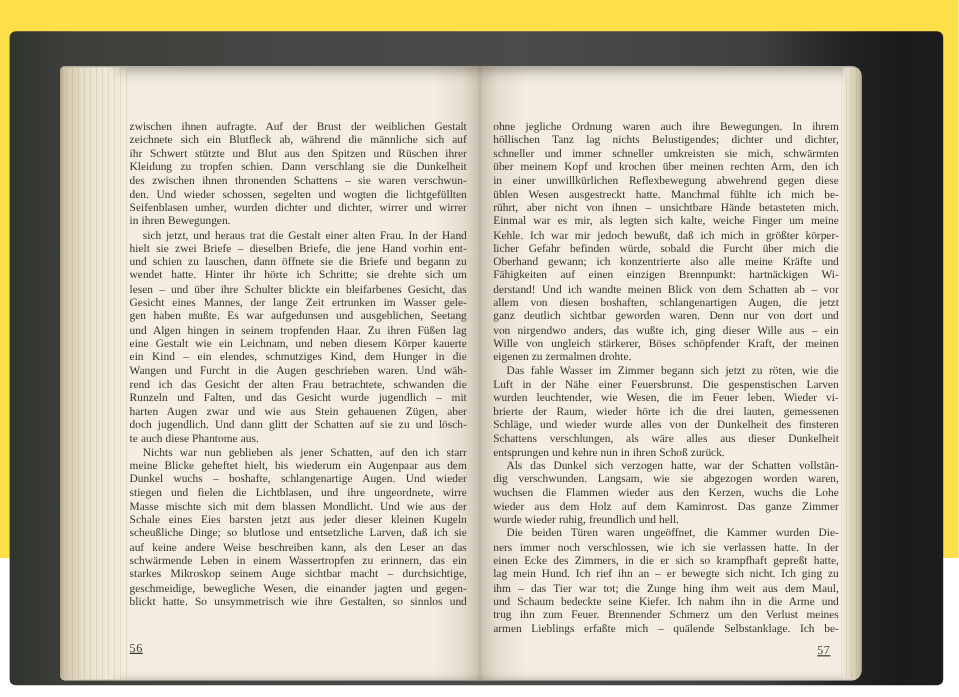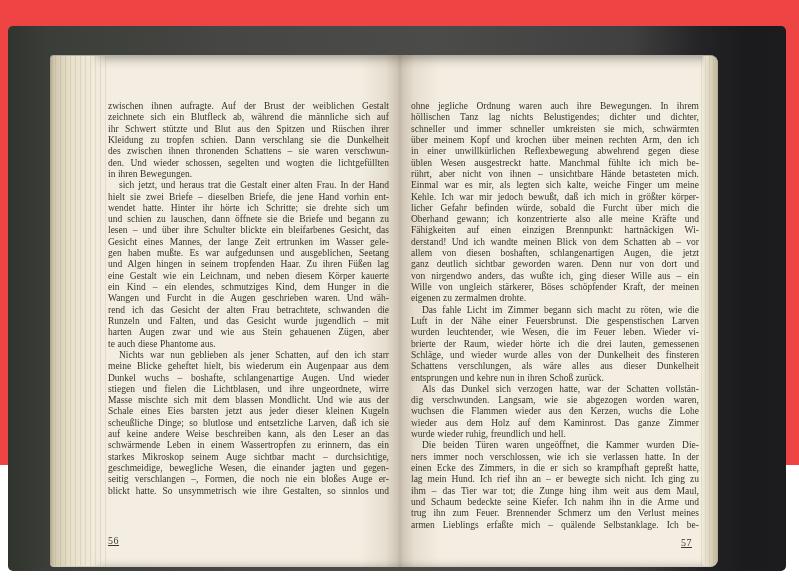--- a/index.html
+++ b/index.html
@@ -1,16 +1,16 @@
 <!DOCTYPE html>
 <html><head>
 <meta charset="utf-8">
 <style>
   html,body{margin:0;padding:0;width:799px;height:581px;overflow:hidden;background:#ffffff;}
-  .scene{position:relative;width:799px;height:465px;background:#ef4444;
+  .scene{position:relative;width:799px;height:465px;background:#fde047;
          font-family:"Liberation Serif","DejaVu Serif",serif;}
 
   
   .cover{position:absolute;left:8px;top:26px;width:778px;height:545px;border-radius:5px;
          background:linear-gradient(90deg,#2f342d 0%,#3b3e38 5%,#464644 28%,#4b4b49 55%,
                     #404041 80%,#242426 89%,#1b1b1d 95%,#1c1c1e 100%);}
 
   
   .pages{position:absolute;left:50px;top:55px;width:668px;height:512px;background:#f3eee1;
          border-radius:4px 8px 8px 4px;
@@ -55,52 +55,53 @@
     <div class="gutter"></div>
 
     <div class="textcol textcol-left">
         <div class="para">
           <div class="line">zwischen ihnen aufragte. Auf der Brust der weiblichen Gestalt</div>
           <div class="line">zeichnete sich ein Blutfleck ab, während die männliche sich auf</div>
           <div class="line">ihr Schwert stützte und Blut aus den Spitzen und Rüschen ihrer</div>
           <div class="line">Kleidung zu tropfen schien. Dann verschlang sie die Dunkelheit</div>
           <div class="line">des zwischen ihnen thronenden Schattens – sie waren verschwun-</div>
           <div class="line">den. Und wieder schossen, segelten und wogten die lichtgefüllten</div>
+          <div class="line">Seifenblasen umher, wurden dichter und dichter, wirrer und wirrer</div>
           <div class="line lastline">in ihren Bewegungen.</div>
         </div>
         <div class="para indent">
           <div class="line">sich jetzt, und heraus trat die Gestalt einer alten Frau. In der Hand</div>
           <div class="line">hielt sie zwei Briefe – dieselben Briefe, die jene Hand vorhin ent-</div>
+          <div class="line">und schien zu lauschen, dann öffnete sie die Briefe und begann zu</div>
           <div class="line">wendet hatte. Hinter ihr hörte ich Schritte; sie drehte sich um</div>
-          <div class="line">und schien zu lauschen, dann öffnete sie die Briefe und begann zu</div>
           <div class="line">lesen – und über ihre Schulter blickte ein bleifarbenes Gesicht, das</div>
           <div class="line">Gesicht eines Mannes, der lange Zeit ertrunken im Wasser gele-</div>
           <div class="line">gen haben mußte. Es war aufgedunsen und ausgeblichen, Seetang</div>
           <div class="line">und Algen hingen in seinem tropfenden Haar. Zu ihren Füßen lag</div>
           <div class="line">eine Gestalt wie ein Leichnam, und neben diesem Körper kauerte</div>
           <div class="line">ein Kind – ein elendes, schmutziges Kind, dem Hunger in die</div>
           <div class="line">Wangen und Furcht in die Augen geschrieben waren. Und wäh-</div>
           <div class="line">rend ich das Gesicht der alten Frau betrachtete, schwanden die</div>
           <div class="line">Runzeln und Falten, und das Gesicht wurde jugendlich – mit</div>
           <div class="line">harten Augen zwar und wie aus Stein gehauenen Zügen, aber</div>
+          <div class="line">doch jugendlich. Und dann glitt der Schatten auf sie zu und lösch-</div>
           <div class="line lastline">te auch diese Phantome aus.</div>
         </div>
         <div class="para indent">
           <div class="line">Nichts war nun geblieben als jener Schatten, auf den ich starr</div>
           <div class="line">meine Blicke geheftet hielt, bis wiederum ein Augenpaar aus dem</div>
           <div class="line">Dunkel wuchs – boshafte, schlangenartige Augen. Und wieder</div>
           <div class="line">stiegen und fielen die Lichtblasen, und ihre ungeordnete, wirre</div>
           <div class="line">Masse mischte sich mit dem blassen Mondlicht. Und wie aus der</div>
           <div class="line">Schale eines Eies barsten jetzt aus jeder dieser kleinen Kugeln</div>
           <div class="line">scheußliche Dinge; so blutlose und entsetzliche Larven, daß ich sie</div>
           <div class="line">auf keine andere Weise beschreiben kann, als den Leser an das</div>
           <div class="line">schwärmende Leben in einem Wassertropfen zu erinnern, das ein</div>
           <div class="line">starkes Mikroskop seinem Auge sichtbar macht – durchsichtige,</div>
           <div class="line">geschmeidige, bewegliche Wesen, die einander jagten und gegen-</div>
-          <div class="line">seitig verschlangen –, Formen, die noch nie ein bloßes Auge er-</div>
           <div class="line">blickt hatte. So unsymmetrisch wie ihre Gestalten, so sinnlos und</div>
         </div>
       </div>
 
     <div class="textcol textcol-right">
         <div class="para">
           <div class="line">ohne jegliche Ordnung waren auch ihre Bewegungen. In ihrem</div>
           <div class="line">höllischen Tanz lag nichts Belustigendes; dichter und dichter,</div>
           <div class="line">schneller und immer schneller umkreisten sie mich, schwärmten</div>
           <div class="line">über meinem Kopf und krochen über meinen rechten Arm, den ich</div>
@@ -113,21 +114,21 @@
           <div class="line">Oberhand gewann; ich konzentrierte also alle meine Kräfte und</div>
           <div class="line">Fähigkeiten auf einen einzigen Brennpunkt: hartnäckigen Wi-</div>
           <div class="line">derstand! Und ich wandte meinen Blick von dem Schatten ab – vor</div>
           <div class="line">allem von diesen boshaften, schlangenartigen Augen, die jetzt</div>
           <div class="line">ganz deutlich sichtbar geworden waren. Denn nur von dort und</div>
           <div class="line">von nirgendwo anders, das wußte ich, ging dieser Wille aus – ein</div>
           <div class="line">Wille von ungleich stärkerer, Böses schöpfender Kraft, der meinen</div>
           <div class="line lastline">eigenen zu zermalmen drohte.</div>
         </div>
         <div class="para indent">
-          <div class="line">Das fahle Licht im Zimmer begann sich macht zu röten, wie die</div>
+          <div class="line">Das fahle Wasser im Zimmer begann sich jetzt zu röten, wie die</div>
           <div class="line">Luft in der Nähe einer Feuersbrunst. Die gespenstischen Larven</div>
           <div class="line">wurden leuchtender, wie Wesen, die im Feuer leben. Wieder vi-</div>
           <div class="line">brierte der Raum, wieder hörte ich die drei lauten, gemessenen</div>
           <div class="line">Schläge, und wieder wurde alles von der Dunkelheit des finsteren</div>
           <div class="line">Schattens verschlungen, als wäre alles aus dieser Dunkelheit</div>
           <div class="line lastline">entsprungen und kehre nun in ihren Schoß zurück.</div>
         </div>
         <div class="para indent">
           <div class="line">Als das Dunkel sich verzogen hatte, war der Schatten vollstän-</div>
           <div class="line">dig verschwunden. Langsam, wie sie abgezogen worden waren,</div>

